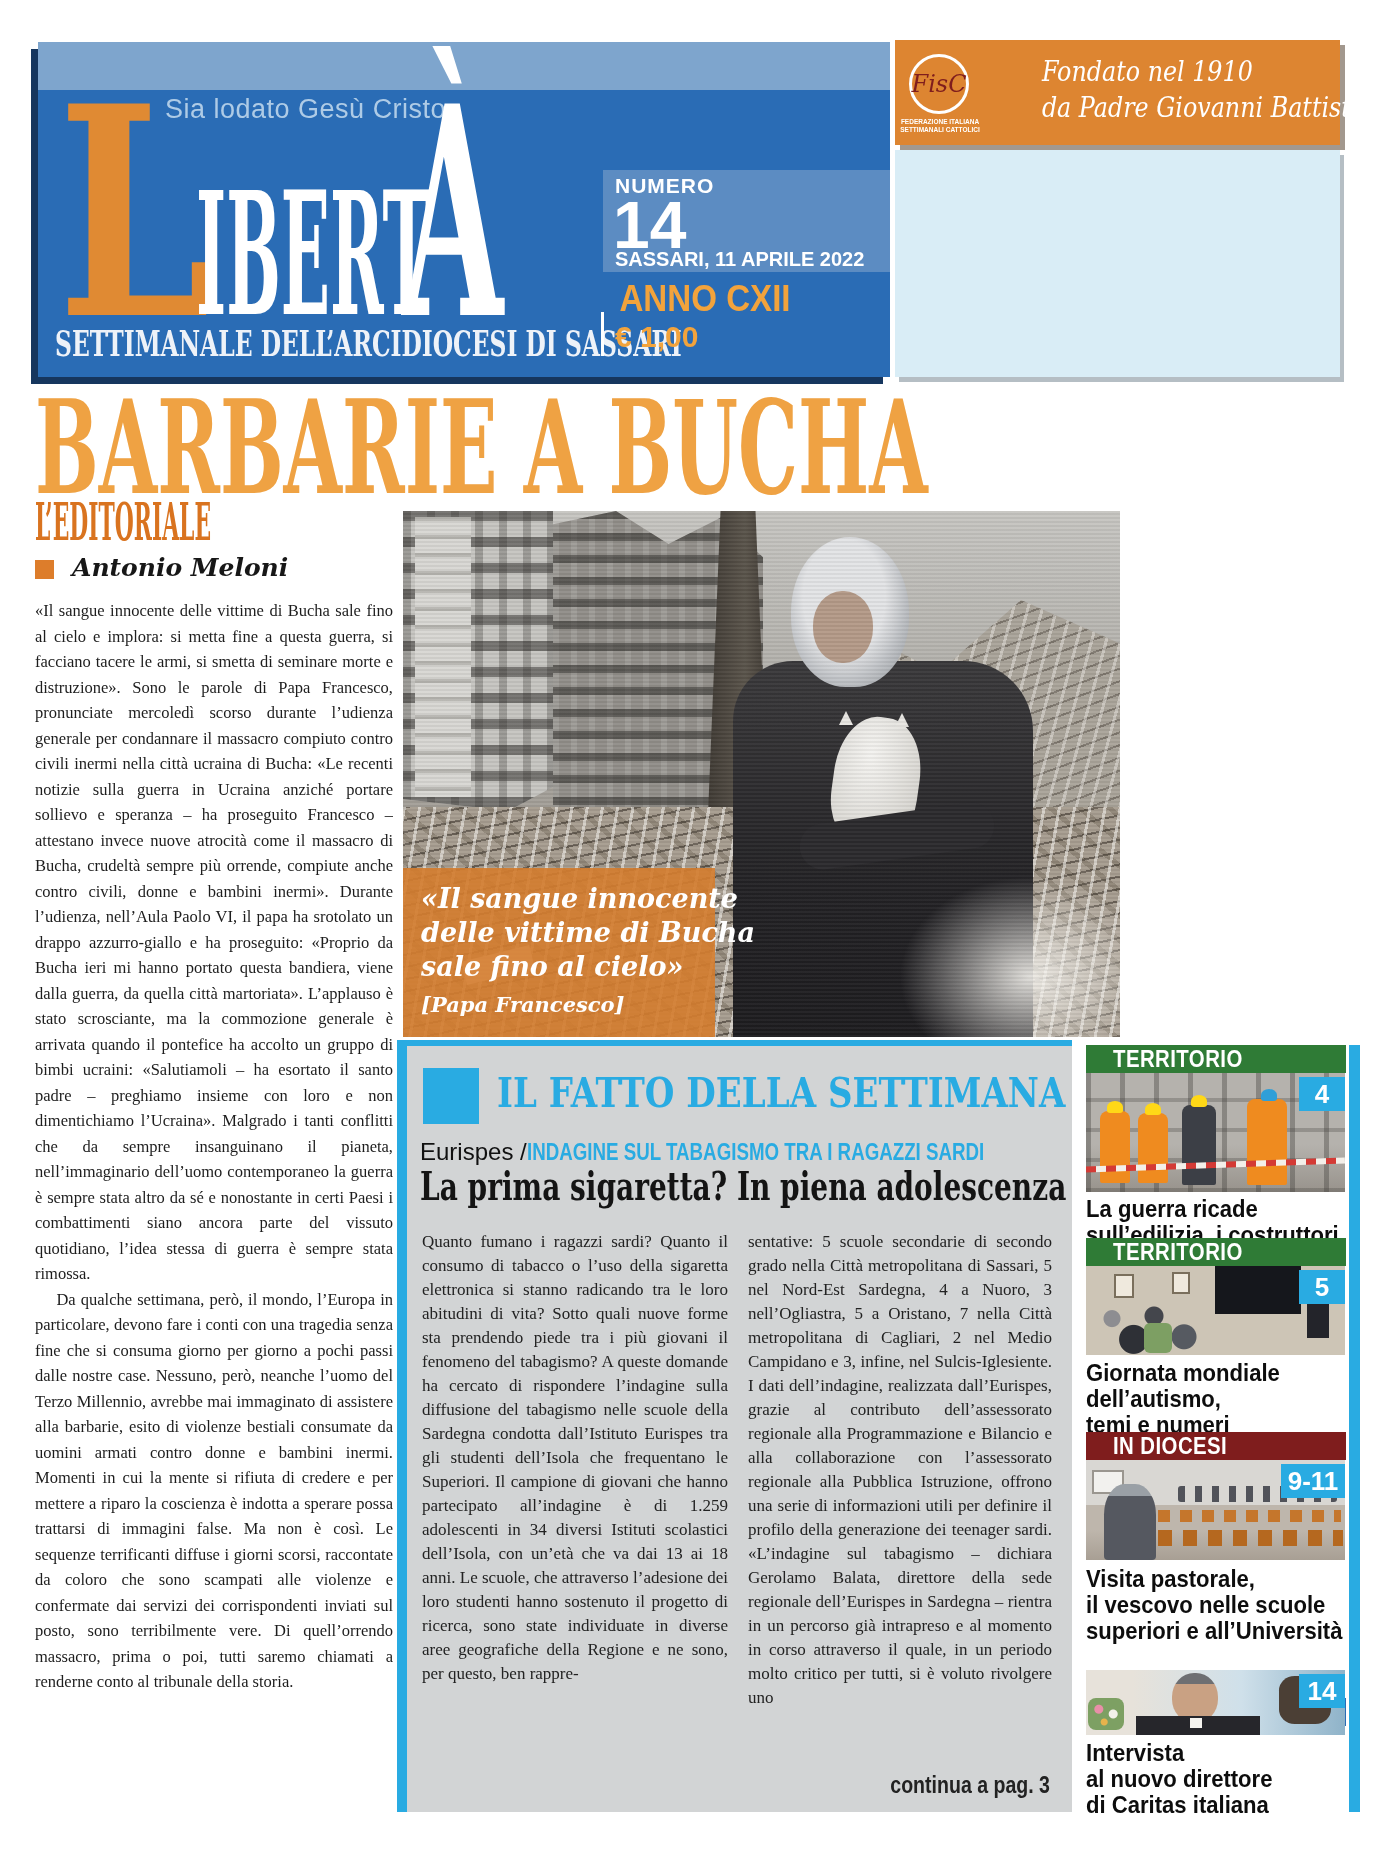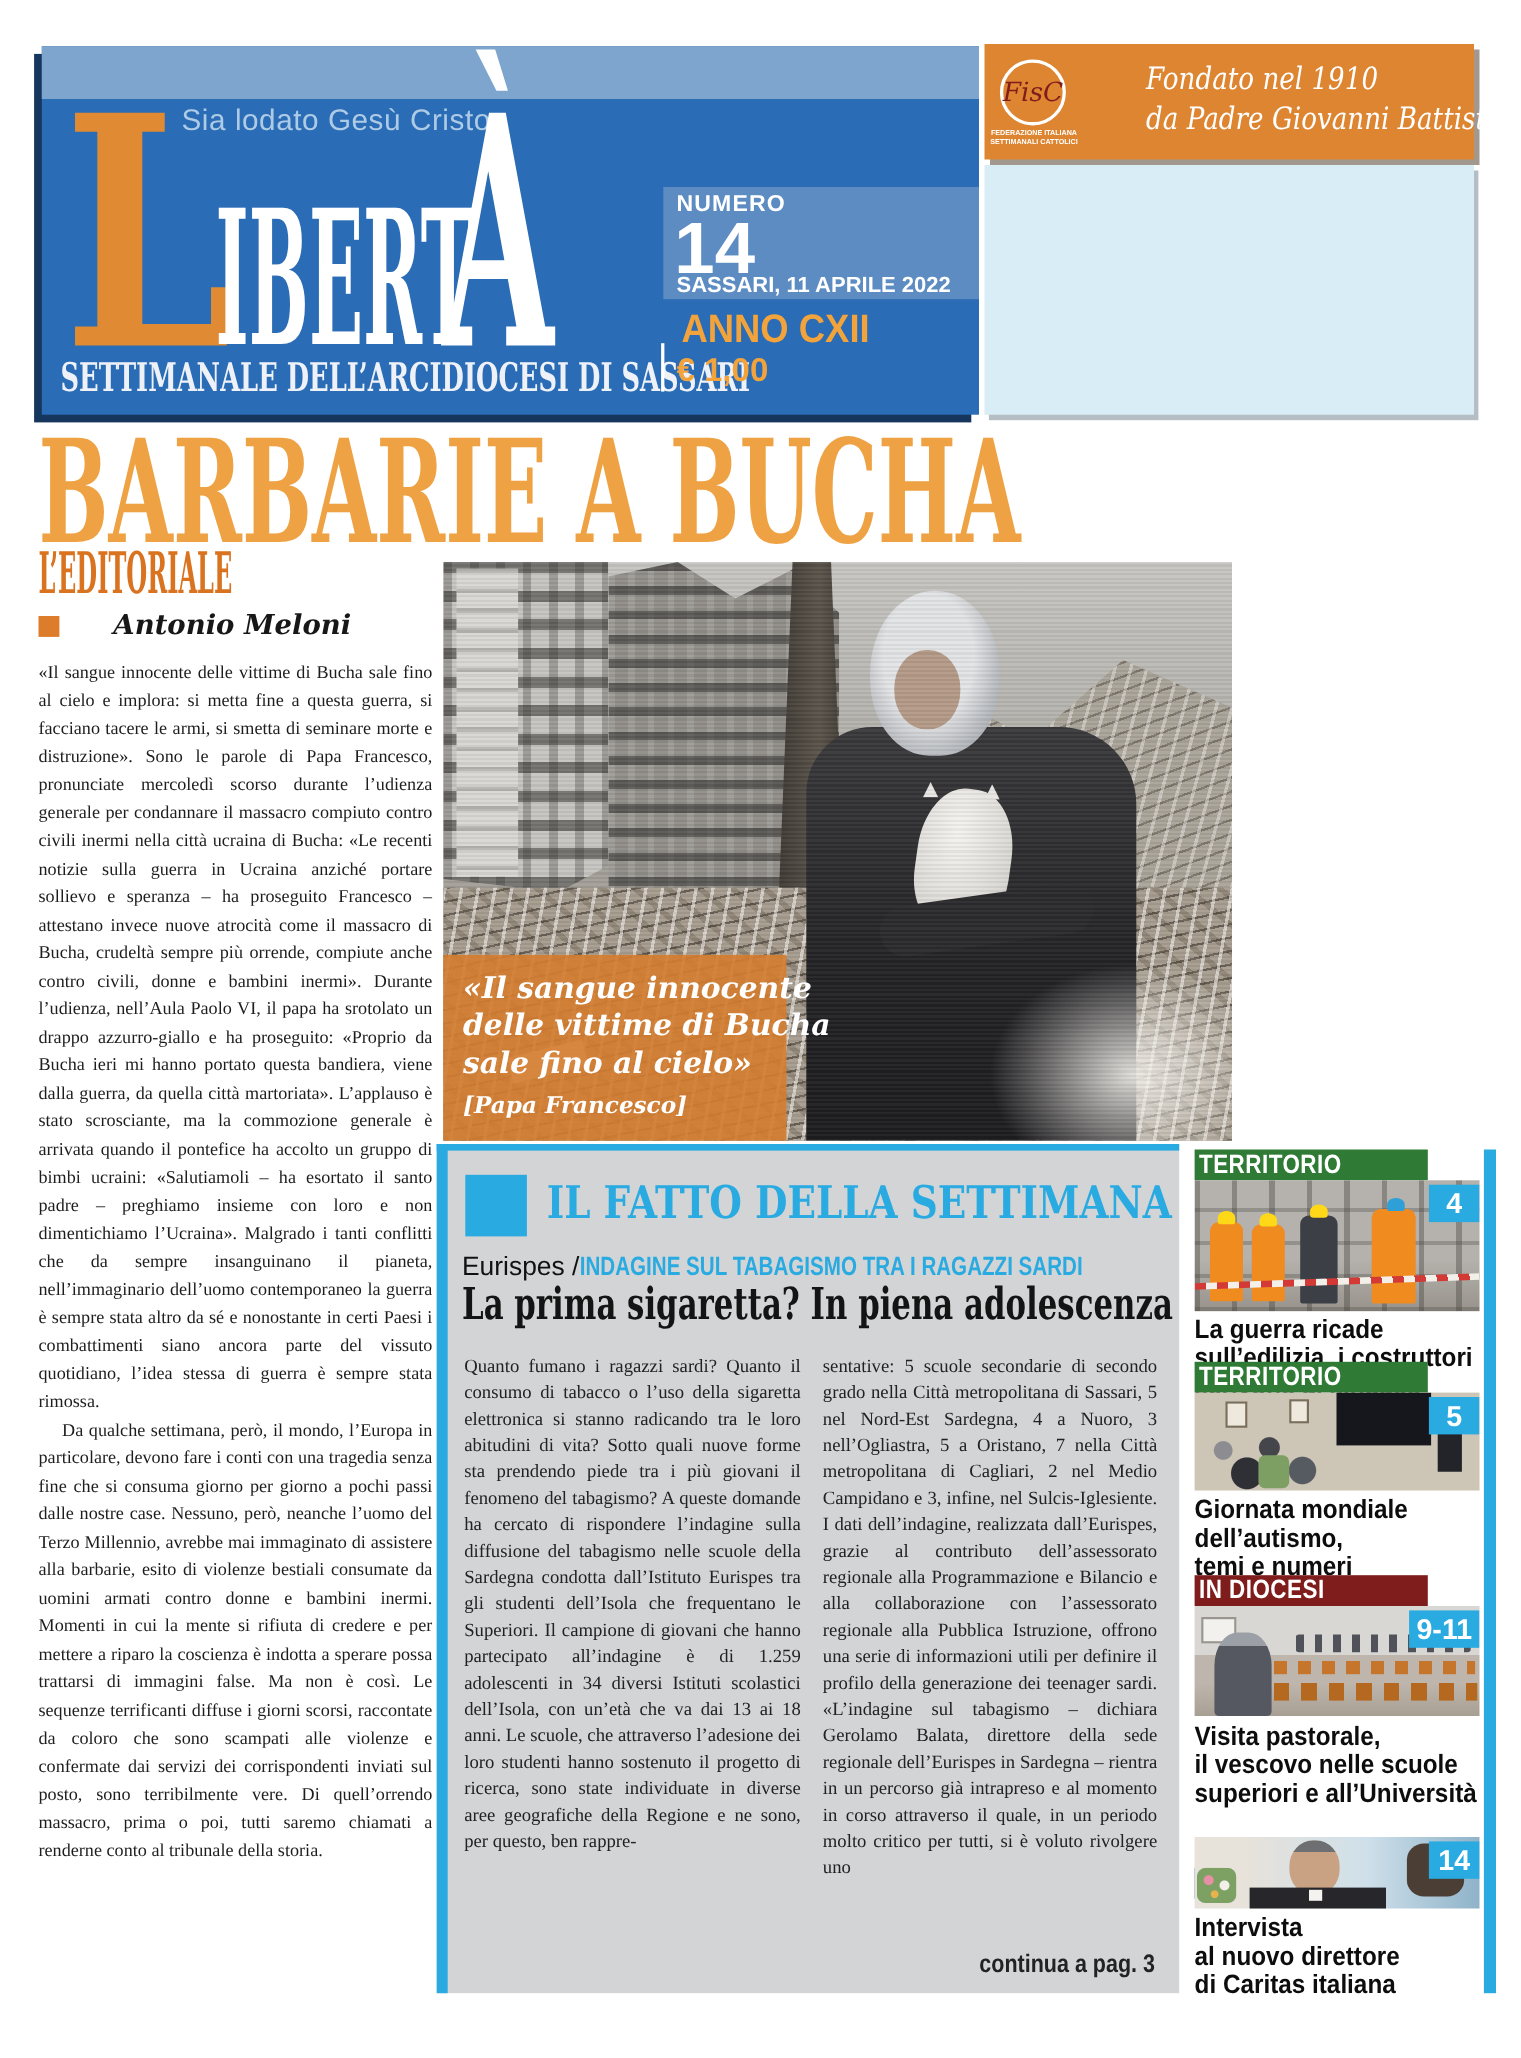--- a/index.html
+++ b/index.html
@@ -46,21 +46,21 @@
 
   
   .main-headline{left:35px;top:383px;font-family:"DejaVu Serif",serif;font-weight:bold;
                  font-size:130px;line-height:1;color:#efa243;white-space:nowrap;transform:scaleX(.58);}
 
   
   .edit-label{left:35px;top:496px;font-family:"DejaVu Serif",serif;font-weight:bold;
               font-size:52px;line-height:1;color:#d9731f;white-space:nowrap;transform:scaleX(.42);}
   .byline-sq{left:35px;top:560px;width:19px;height:19px;background:#dd7d2b;}
   .byline{left:72px;top:553px;font-family:"DejaVu Serif",serif;font-style:italic;font-weight:bold;
-          font-size:25px;color:#171717;margin-left:31px;}
+          font-size:25px;color:#171717;}
   .edit-body{left:35px;top:598px;width:358px;height:1252px;overflow:hidden;
              font-family:"Liberation Serif",serif;font-size:16.5px;line-height:25.5px;
              text-align:justify;color:#1d1d1d;}
   .edit-body p{margin:0;}
   .edit-body p + p{text-indent:1.3em;}
 
   
   .photo{left:403px;top:511px;width:717px;height:526px;overflow:hidden;
          background:linear-gradient(180deg,#c7c6c2 0%,#b3b1ac 30%,#a39f98 55%,#a8a096 100%);}
   .ph-b1{left:0;top:0;width:150px;height:300px;background:#c6c5c1;
@@ -120,21 +120,21 @@
                   font-size:40px;line-height:1;color:#141414;white-space:nowrap;transform:scaleX(.7);}
   .fatto-col{top:1230px;width:306px;height:545px;overflow:hidden;
              font-family:"Liberation Serif",serif;font-size:17px;line-height:24px;
              text-align:justify;color:#222222;}
   .fatto-col1{left:422px;}
   .fatto-col2{left:748px;width:304px;}
   .continua{left:760px;top:1772px;width:290px;text-align:right;font-size:23px;font-weight:bold;
             color:#222222;transform:scaleX(.85);transform-origin:right center;}
 
   
-  .side-bar{left:1086px;width:212px;height:28px;display:flex;align-items:center;padding-left:4px;box-sizing:border-box;}
+  .side-bar{left:1086px;width:260px;height:28px;display:flex;align-items:center;padding-left:27px;box-sizing:border-box;}
   .side-bar .lbl{color:#ffffff;font-weight:bold;font-size:24px;letter-spacing:.5px;
                  transform:scaleX(.85);transform-origin:left center;white-space:nowrap;}
   .bar-green{background:#2f7b36;}
   .bar-red{background:#7f1d1d;}
   .bar-blue{background:#2a6cb5;}
   .side-photo{left:1086px;width:259px;overflow:hidden;}
   .numbox{position:absolute;right:0;top:4px;height:34px;min-width:46px;background:#29abe2;
           color:#ffffff;font-weight:bold;font-size:26px;display:flex;align-items:center;
           justify-content:center;padding:0 4px;box-sizing:border-box;}
   .side-cap{left:1086px;width:262px;font-weight:bold;font-size:24px;line-height:26px;color:#0d0d0d;

